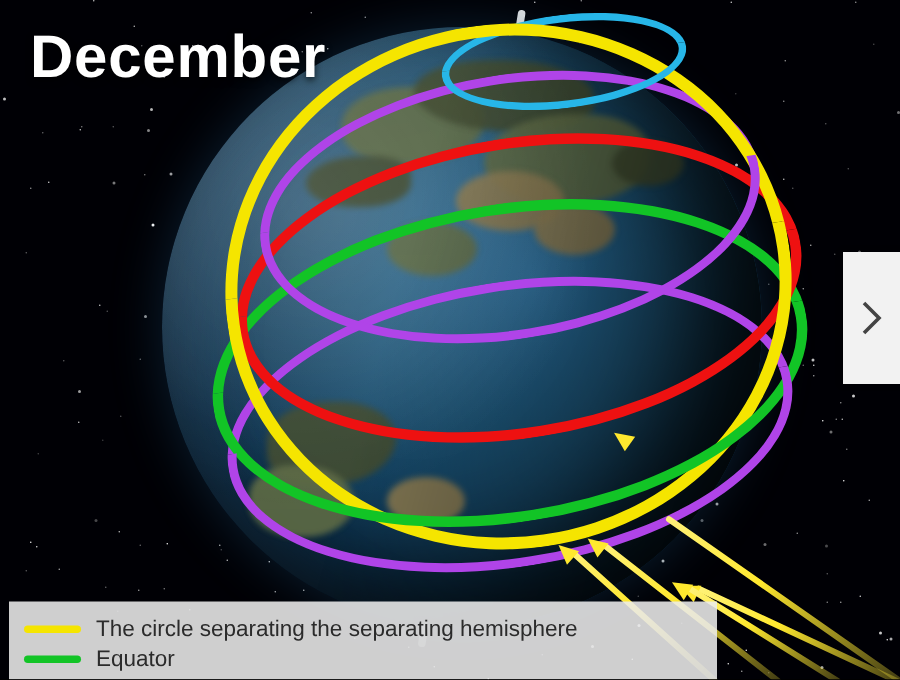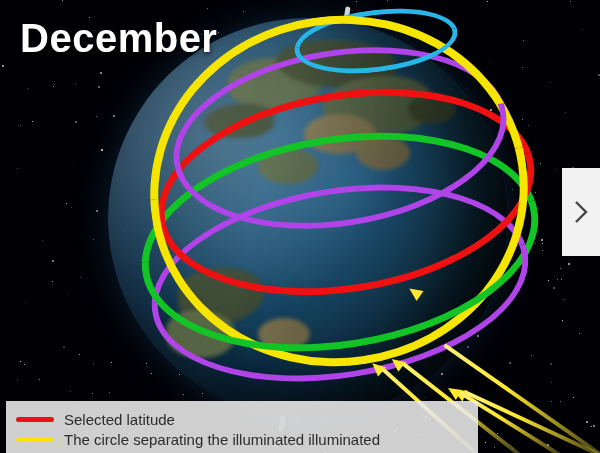--- a/index.html
+++ b/index.html
@@ -494,22 +494,22 @@
   <div id="next-btn">
     <span>
       <svg width="16" height="26" viewBox="0 0 16 26">
         <polyline points="3,3 13,13 3,23" fill="none" stroke="#444" stroke-width="2.4"></polyline>
       </svg>
     </span>
   </div>
 
   <div id="legend">
     <div class="legend-row">
-      <span class="swatch" style="background:#ee1111;"></span>
-      <span class="legend-label">Selected latitude</span>
+      <span class="swatch" style="background:#f5e500;"></span>
+      <span class="legend-label">The circle separating the separating hemisphere</span>
     </div>
     <div class="legend-row">
-      <span class="swatch" style="background:#f5e500;"></span>
-      <span class="legend-label">The circle separating the illuminated illuminated</span>
+      <span class="swatch" style="background:#12c426;"></span>
+      <span class="legend-label">Equator</span>
     </div>
   </div>
 
 </div>
 
 </body></html>

